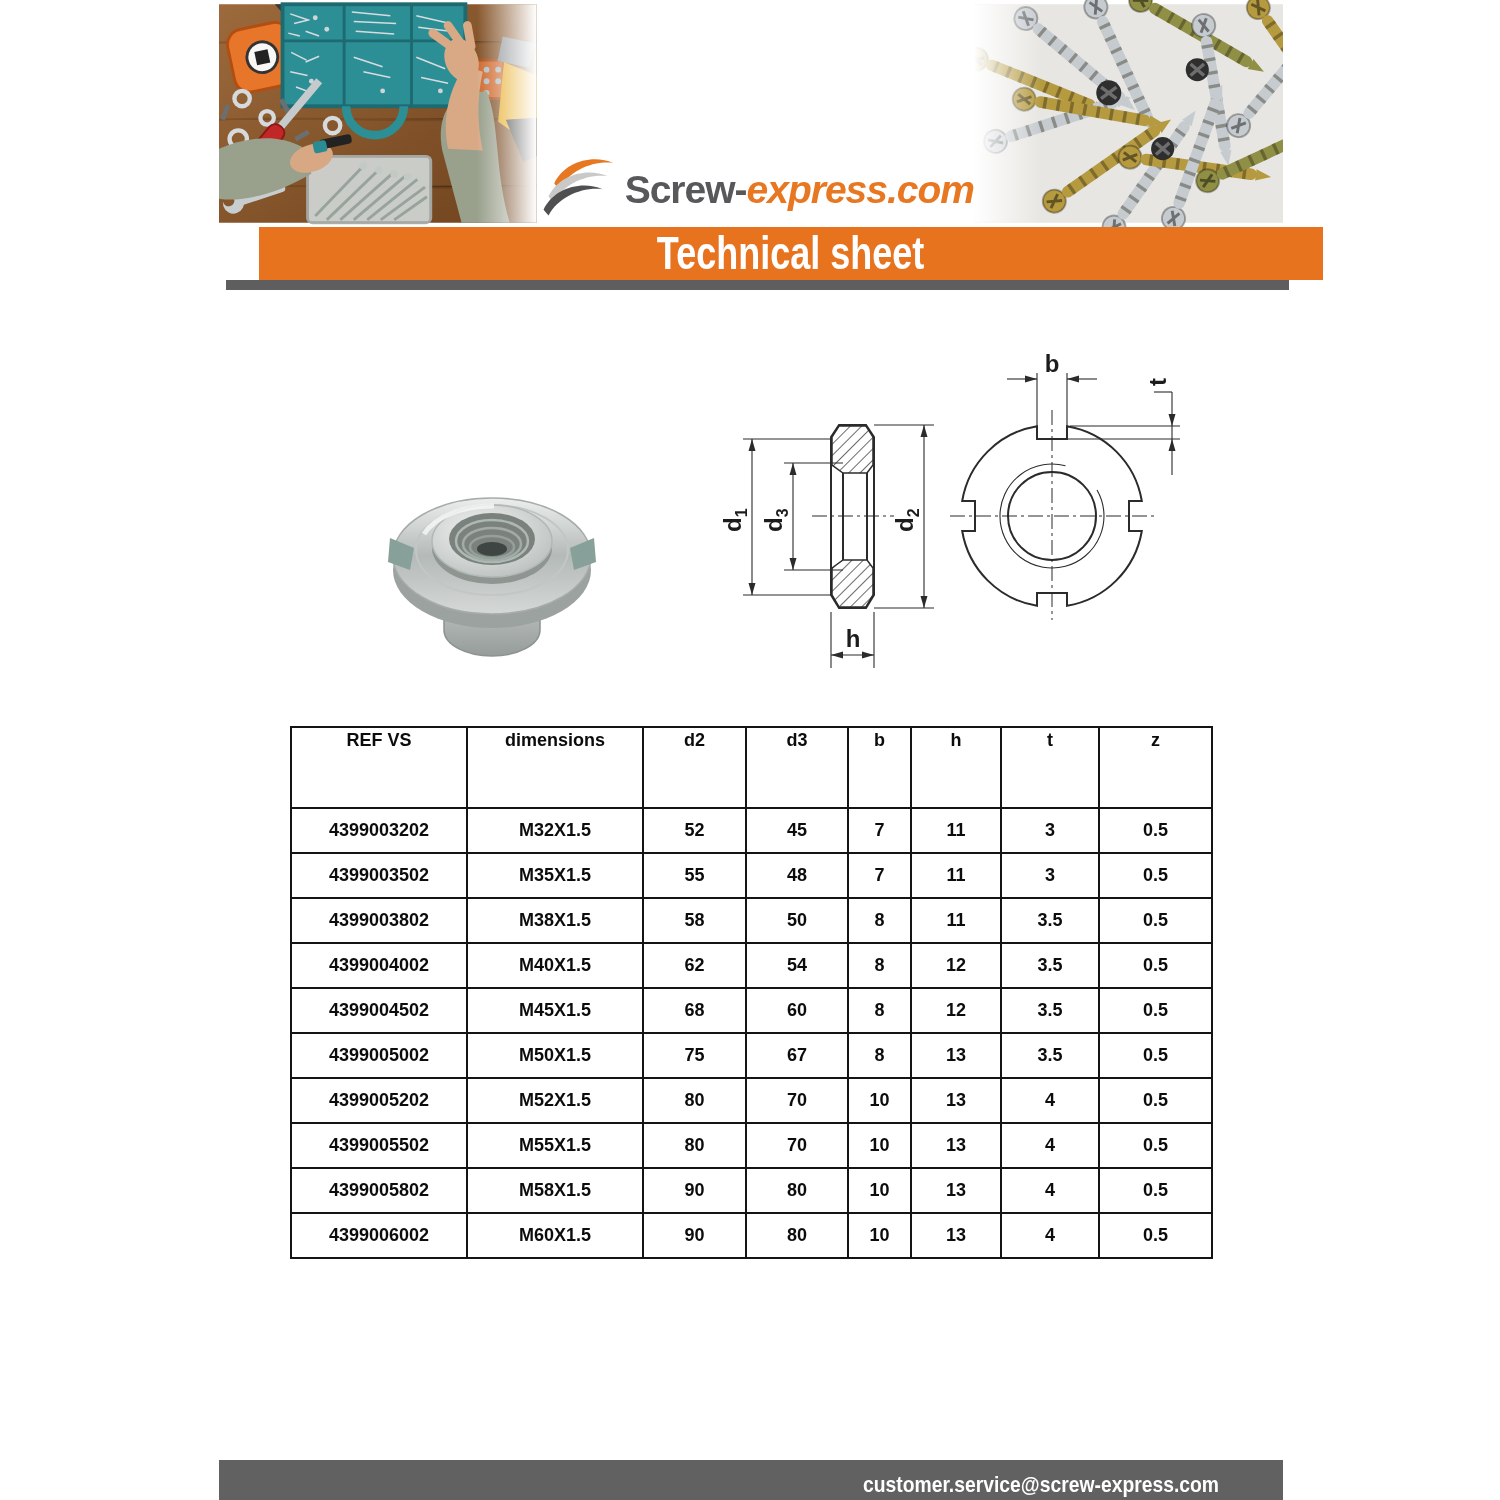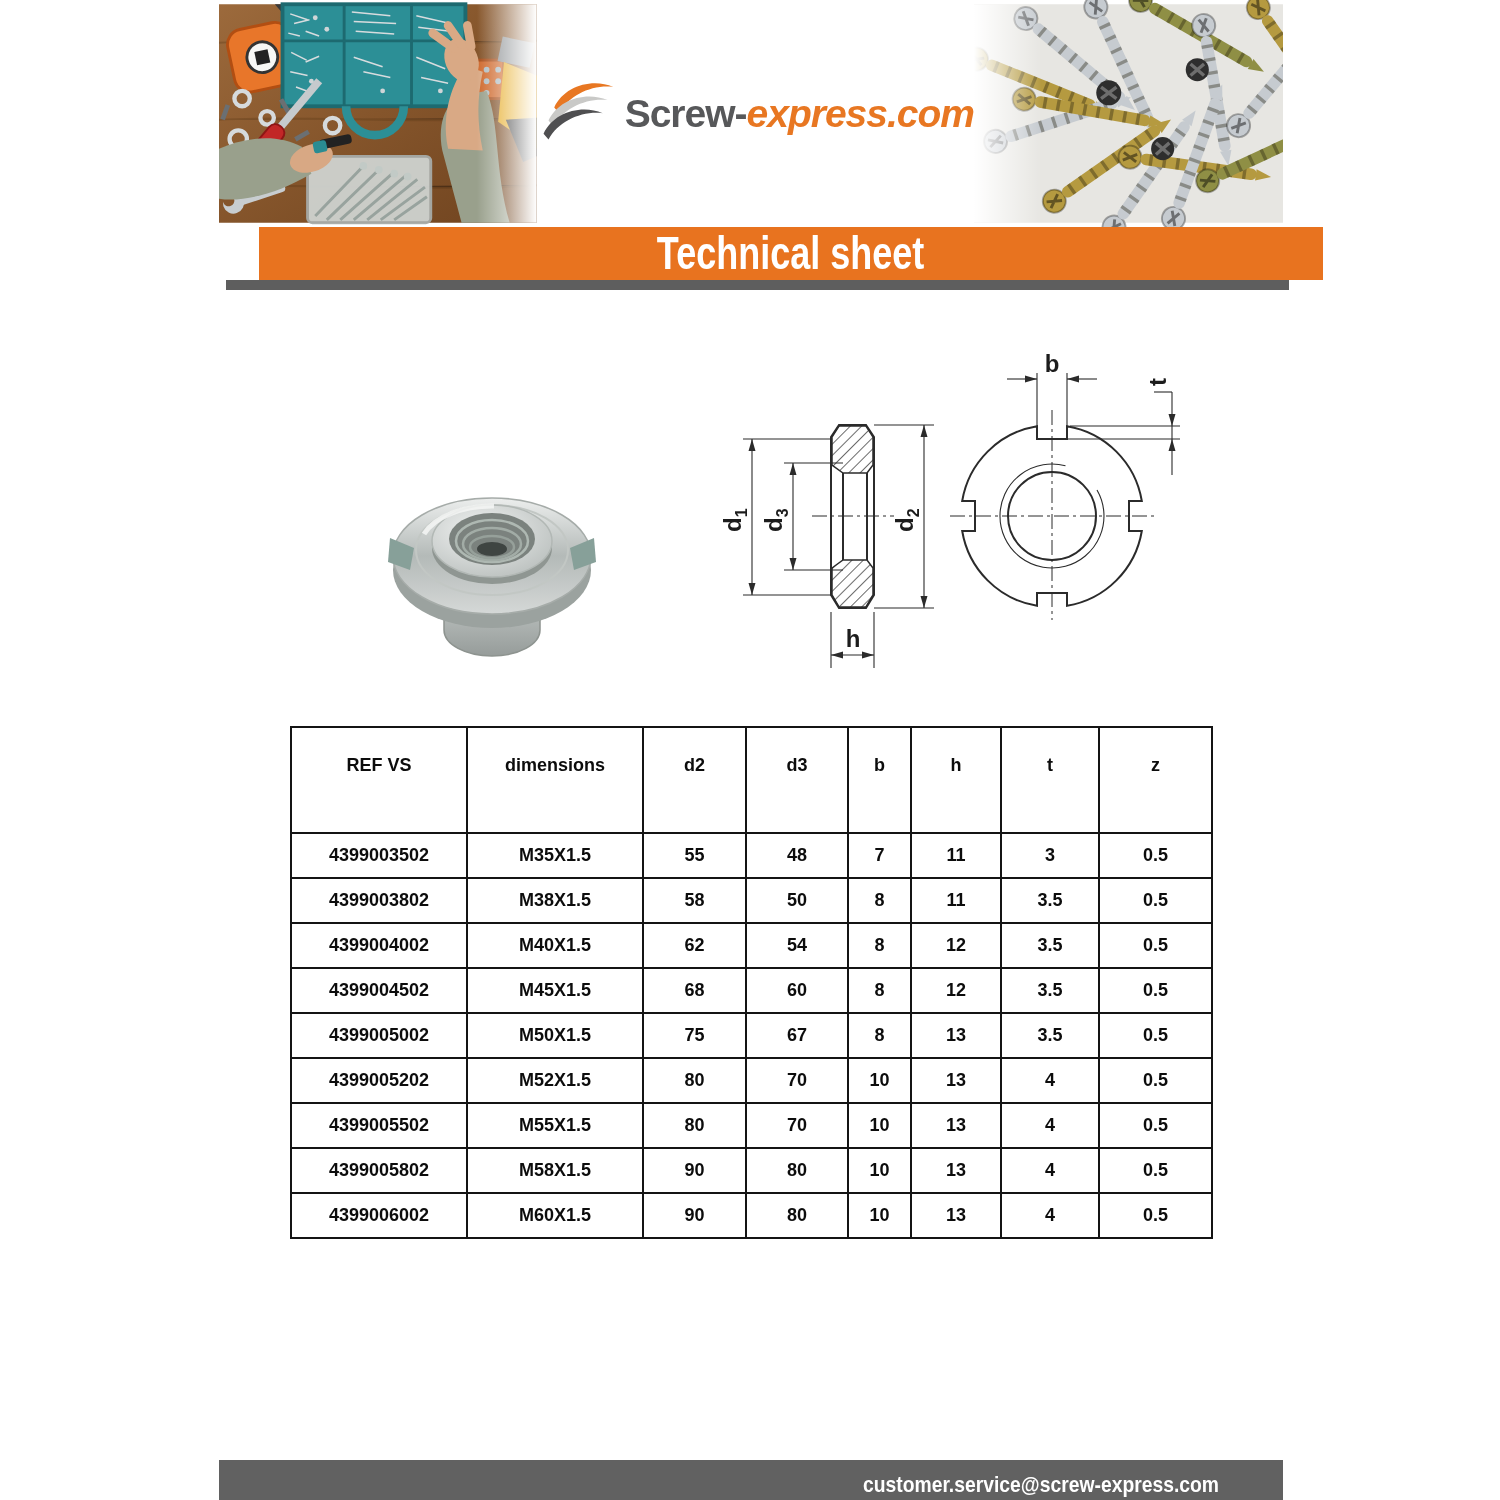--- a/index.html
+++ b/index.html
@@ -1,21 +1,21 @@
 <!DOCTYPE html>
 <html><head>
 <meta charset="utf-8">
 <style>
   html,body{margin:0;padding:0;background:#ffffff;}
   .page{position:relative;width:1500px;height:1500px;background:#fff;overflow:hidden;
         font-family:"Liberation Sans",sans-serif;}
   
   .hero{position:absolute;left:219px;top:0;width:1064px;height:227px;display:flex;}
   .hero svg{display:block;}
-  .hero-center{flex:1;position:relative;background:#fff;display:flex;align-items:center;justify-content:center;}
+  .hero-center{flex:1;position:relative;background:#fff;display:flex;align-items:flex-end;justify-content:center;}
   .logo{display:flex;align-items:center;gap:10px;white-space:nowrap;}
   .logo-text{font-size:39px;font-weight:bold;letter-spacing:-1px;}
   .logo-text .p1{color:#57585A;}
   .logo-text .p2{color:#E87722;font-style:italic;}
   
   .banner{position:absolute;left:219px;top:227px;width:1064px;height:53px;background:#E8731F;
           display:flex;align-items:center;justify-content:center;margin-left:40px;}
   .banner-title{color:#fff;font-weight:bold;font-size:40px;letter-spacing:0;
                 transform:scale(0.9,1.15);transform-origin:center;}
   .banner-shadow{position:absolute;left:226px;top:280px;width:1063px;height:10px;background:#5E5E5E;}
@@ -26,21 +26,21 @@
   .cl{stroke:#2b2b2b;stroke-width:1;fill:none;stroke-dasharray:15 4 3 4;}
   .arrow{fill:#2b2b2b;stroke:none;}
   .dimtxt{font-family:"Liberation Sans",sans-serif;font-weight:bold;font-size:24px;fill:#1c1c1c;}
   .dimtxt .sub{font-size:16px;}
   .mid{text-anchor:middle;}
   
   .spec-table{position:absolute;left:290px;top:726px;border-collapse:collapse;table-layout:fixed;
               width:922px;background:#fff;}
   .spec-table th,.spec-table td{border:2px solid #141414;text-align:center;
               font-family:"Liberation Sans",sans-serif;font-weight:bold;color:#0c0c0c;}
-  .spec-table thead th{height:76px;vertical-align:top;padding-top:27px;font-size:18px;}
+  .spec-table thead th{height:76px;vertical-align:top;padding-top:2px;font-size:18px;}
   .spec-table tbody td{height:41px;font-size:18px;}
   
   .footer{position:absolute;left:219px;top:1460px;width:1064px;height:50px;background:#616161;
           display:flex;align-items:center;justify-content:flex-end;text-align:right;}
   .footer-email{color:#fff;font-weight:bold;font-size:21px;margin-right:64px;
                 transform:scale(0.92,1.05);transform-origin:right center;}
 </style>
 </head>
 <body>
 
@@ -364,20 +364,30 @@
           <th>d2</th>
           <th>d3</th>
           <th>b</th>
           <th>h</th>
           <th>t</th>
           <th>z</th>
         </tr>
     </thead>
     <tbody>
         <tr>
+          <td>4399003202</td>
+          <td>M32X1.5</td>
+          <td>52</td>
+          <td>45</td>
+          <td>7</td>
+          <td>11</td>
+          <td>3</td>
+          <td>0.5</td>
+        </tr>
+        <tr>
           <td>4399003502</td>
           <td>M35X1.5</td>
           <td>55</td>
           <td>48</td>
           <td>7</td>
           <td>11</td>
           <td>3</td>
           <td>0.5</td>
         </tr>
         <tr>

